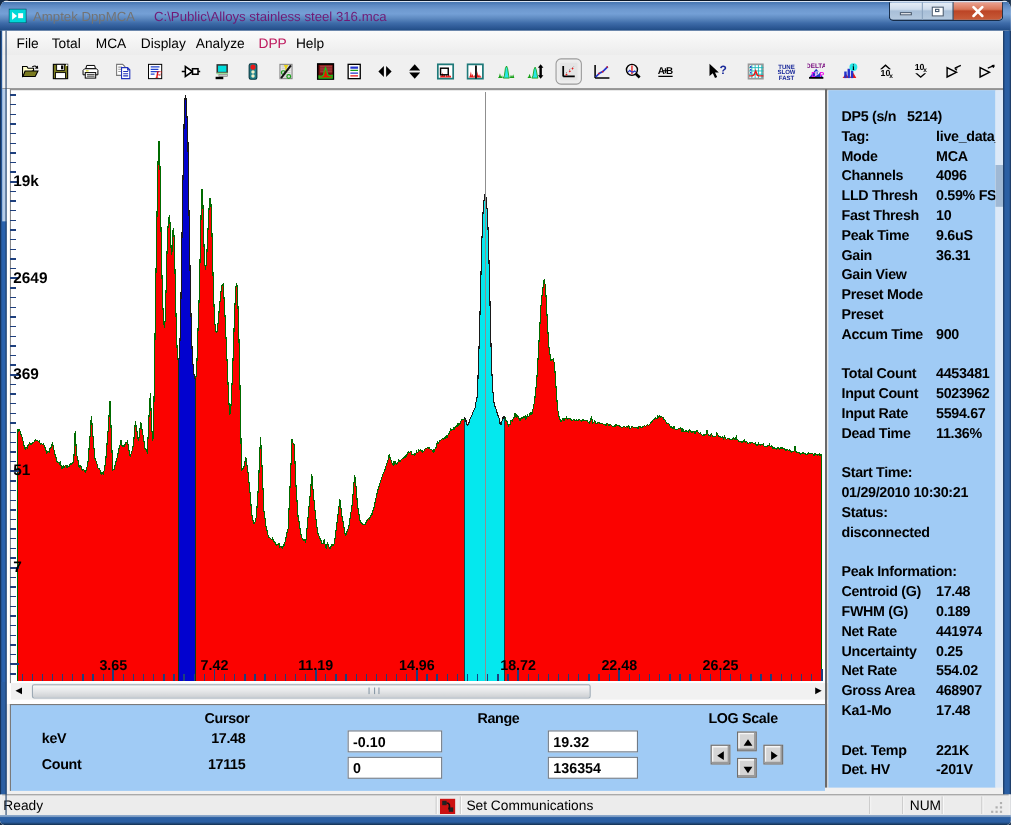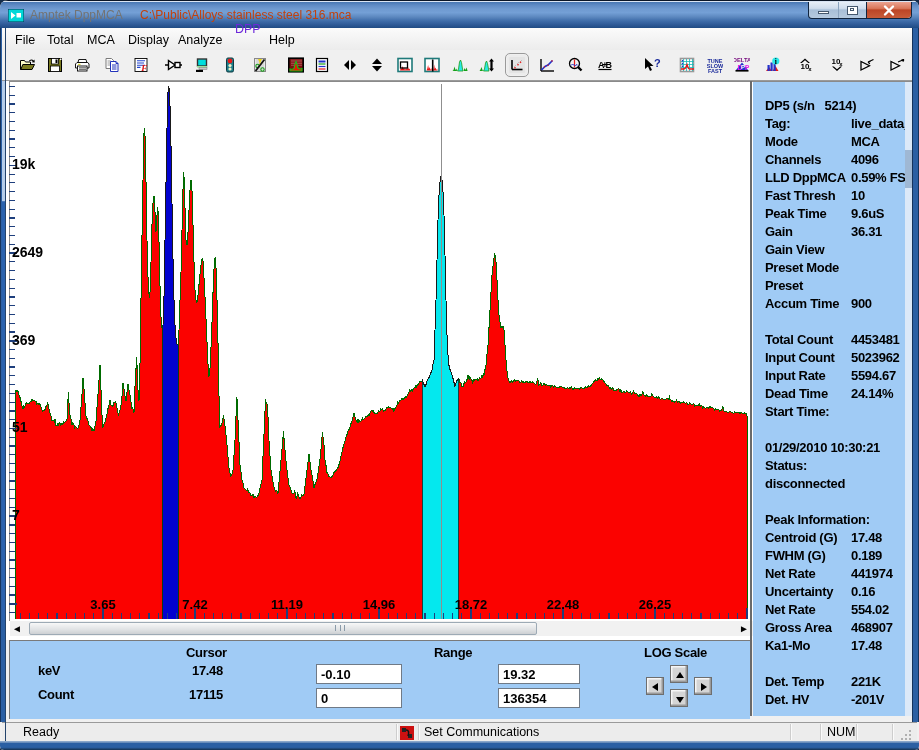--- a/index.html
+++ b/index.html
@@ -9,21 +9,21 @@
 
  <div style="position:absolute;left:0;top:0;width:919px;height:28px;background:linear-gradient(#0a1526 0%,#0a1526 2.5%,#d9e4f3 3.5%,#d9e4f3 5.5%,#4978b3 8%,#5e8ac4 18%,#6f9ad0 32%,#74a0d6 45%,#5d89c0 60%,#3e6ca9 75%,#2e5a97 88%,#24508a 96%,#1f4a82 100%)"></div>
  <div style="position:absolute;left:8px;top:8px;width:16px;height:13px">
   <svg width="16" height="13" viewBox="0 0 16 13">
         <rect x="0" y="0" width="16" height="13" fill="#00d8d8" stroke="#0b2b4d" stroke-width="1"></rect>
         <path d="M3 3 L3 10 L7.5 6.5 Z" fill="#fff"></path>
         <rect x="8.5" y="4" width="4.5" height="4.5" fill="#fff"></rect>
       </svg>
  </div>
  <div style="position:absolute;left:30px;top:8px;font-size:12px;color:#737373">Amptek DppMCA</div>
- <div style="position:absolute;left:140px;top:8px;font-size:12px;color:#c2410c">C:\Public\Alloys stainless steel 316.mca</div>
+ <div style="position:absolute;left:140px;top:8px;font-size:12px;color:#701a75">C:\Public\Alloys stainless steel 316.mca</div>
 
  <div style="position:absolute;left:808px;top:2px;width:104px;height:17px;border:1px solid #10243e;border-top:none;border-radius:0 0 4px 4px;background:linear-gradient(#e7eef7 0%,#cfdcec 40%,#a8bfd8 50%,#b6cadf 100%);display:flex">
   <div style="width:30px;border-right:1px solid #8ba4bf;position:relative">
         <div style="position:absolute;left:9px;top:9px;width:11px;height:3px;background:#fff;border:1px solid #45586e"></div>
       </div>
   <div style="width:28px;border-right:1px solid #10243e;position:relative">
         <div style="position:absolute;left:8px;top:3.5px;width:11px;height:9px;border:1.5px solid #45586e;background:#fff">
           <div style="position:absolute;left:2px;top:1.5px;width:4px;height:3px;border:1px solid #45586e"></div>
         </div>
       </div>
@@ -31,21 +31,21 @@
           <path d="M18 4.5 L26 12.5 M26 4.5 L18 12.5" stroke="#fff" stroke-width="2.4" stroke-linecap="round"></path>
         </svg></div>
  </div>
 
  <div style="position:absolute;left:2px;top:28px;width:915px;height:22px;background:linear-gradient(#fbfbfb,#ececec)"></div>
  <div style="position:absolute;left:15px;top:33px;font-size:12.5px;color:#000">File</div>
  <div style="position:absolute;left:47px;top:33px;font-size:12.5px;color:#000">Total</div>
  <div style="position:absolute;left:87px;top:33px;font-size:12.5px;color:#000">MCA</div>
  <div style="position:absolute;left:128px;top:33px;font-size:12.5px;color:#000">Display</div>
  <div style="position:absolute;left:178px;top:33px;font-size:12.5px;color:#000">Analyze</div>
- <div style="position:absolute;left:235px;top:22px;font-size:12.5px;color:#6d28d9">DPP</div>
+ <div style="position:absolute;left:235px;top:33px;font-size:12.5px;color:#be185d">DPP</div>
  <div style="position:absolute;left:269px;top:33px;font-size:12.5px;color:#000000">Help</div>
 
  <div style="position:absolute;left:2px;top:50px;width:915px;height:31px;background:#f0f0f0;border-bottom:1px solid #9a9a9a"></div>
 <div style="position:absolute;left:20px;top:57px;width:16px;height:16px;"><svg width="16" height="16" viewBox="0 0 16 16">
         <path d="M0.5 12.5 L0.5 3.5 L4.5 3.5 L5.5 5 L10.5 5 L10.5 7 L0.5 12.5 Z" fill="#ffffcc" stroke="#000" stroke-width="1"></path>
         <path d="M2.8 7.5 L14.5 7.5 L12 12.5 L0.8 12.5 Z" fill="#7a7a20" stroke="#000" stroke-width="1"></path>
         <path d="M9 3.5 Q12 1.5 13.5 3.5 L14.5 2.5 L14.7 5.5 L11.7 5.2 L12.7 4.2 Q11.5 2.8 9.6 4.4 Z" fill="#000"></path>
       </svg></div>
 <div style="position:absolute;left:47px;top:57px;width:16px;height:16px;"><svg width="16" height="16" viewBox="0 0 16 16">
         <rect x="1.5" y="1.5" width="13" height="13" fill="#7a7a20" stroke="#000"></rect>
@@ -407,54 +407,54 @@
 
  <div style="position:absolute;left:750px;top:81px;width:2px;height:635px;background:#6a6a6a"></div>
  <div style="position:absolute;left:753px;top:82px;width:152px;height:634px;background:#a0cbf5"></div>
 <div class="pr" style="top:98px;left:765px">DP5 (s/n&nbsp;&nbsp;&nbsp;5214)</div>
 <div class="pr" style="top:116px;left:765px">Tag:</div>
 <div class="pr" style="top:116px;left:851px">live_data_</div>
 <div class="pr" style="top:134px;left:765px">Mode</div>
 <div class="pr" style="top:134px;left:851px">MCA</div>
 <div class="pr" style="top:152px;left:765px">Channels</div>
 <div class="pr" style="top:152px;left:851px">4096</div>
-<div class="pr" style="top:170px;left:765px">LLD DppMCA</div>
+<div class="pr" style="top:170px;left:765px">LLD Thresh</div>
 <div class="pr" style="top:170px;left:851px">0.59% FS</div>
 <div class="pr" style="top:188px;left:765px">Fast Thresh</div>
 <div class="pr" style="top:188px;left:851px">10</div>
 <div class="pr" style="top:206px;left:765px">Peak Time</div>
 <div class="pr" style="top:206px;left:851px">9.6uS</div>
 <div class="pr" style="top:224px;left:765px">Gain</div>
 <div class="pr" style="top:224px;left:851px">36.31</div>
 <div class="pr" style="top:242px;left:765px">Gain View</div>
 <div class="pr" style="top:260px;left:765px">Preset Mode</div>
 <div class="pr" style="top:278px;left:765px">Preset</div>
 <div class="pr" style="top:296px;left:765px">Accum Time</div>
 <div class="pr" style="top:296px;left:851px">900</div>
 <div class="pr" style="top:332px;left:765px">Total Count</div>
 <div class="pr" style="top:332px;left:851px">4453481</div>
 <div class="pr" style="top:350px;left:765px">Input Count</div>
 <div class="pr" style="top:350px;left:851px">5023962</div>
 <div class="pr" style="top:368px;left:765px">Input Rate</div>
 <div class="pr" style="top:368px;left:851px">5594.67</div>
 <div class="pr" style="top:386px;left:765px">Dead Time</div>
-<div class="pr" style="top:386px;left:851px">24.14%</div>
-<div class="pr" style="top:404px;left:765px">Start Time:</div>
+<div class="pr" style="top:386px;left:851px">11.36%</div>
+<div class="pr" style="top:422px;left:765px">Start Time:</div>
 <div class="pr" style="top:440px;left:765px">01/29/2010 10:30:21</div>
 <div class="pr" style="top:458px;left:765px">Status:</div>
 <div class="pr" style="top:476px;left:765px">disconnected</div>
 <div class="pr" style="top:512px;left:765px">Peak Information:</div>
 <div class="pr" style="top:530px;left:765px">Centroid (G)</div>
 <div class="pr" style="top:530px;left:851px">17.48</div>
 <div class="pr" style="top:548px;left:765px">FWHM (G)</div>
 <div class="pr" style="top:548px;left:851px">0.189</div>
 <div class="pr" style="top:566px;left:765px">Net Rate</div>
 <div class="pr" style="top:566px;left:851px">441974</div>
 <div class="pr" style="top:584px;left:765px">Uncertainty</div>
-<div class="pr" style="top:584px;left:851px">0.16</div>
+<div class="pr" style="top:584px;left:851px">0.25</div>
 <div class="pr" style="top:602px;left:765px">Net Rate</div>
 <div class="pr" style="top:602px;left:851px">554.02</div>
 <div class="pr" style="top:620px;left:765px">Gross Area</div>
 <div class="pr" style="top:620px;left:851px">468907</div>
 <div class="pr" style="top:638px;left:765px">Ka1-Mo</div>
 <div class="pr" style="top:638px;left:851px">17.48</div>
 <div class="pr" style="top:674px;left:765px">Det. Temp</div>
 <div class="pr" style="top:674px;left:851px">221K</div>
 <div class="pr" style="top:692px;left:765px">Det. HV</div>
 <div class="pr" style="top:692px;left:851px">-201V</div>
@@ -483,21 +483,21 @@
       <div style="position:absolute;left:5px;top:4.5px;width:0;height:0;border-top:4px solid transparent;border-bottom:4px solid transparent;border-right:6px solid #000"></div>
     </div>
  <div style="position:absolute;left:694px;top:677px;width:18px;height:18px;background:#d5d5d5;border:1px solid #6e6e6e;box-shadow:inset -1.5px -1.5px 0 #9a9a9a,inset 1.5px 1.5px 0 #f6f6f6">
       <div style="position:absolute;left:5.5px;top:4.5px;width:0;height:0;border-top:4px solid transparent;border-bottom:4px solid transparent;border-left:6px solid #000"></div>
     </div>
  <div style="position:absolute;left:670px;top:689px;width:18px;height:18px;background:#d5d5d5;border:1px solid #6e6e6e;box-shadow:inset -1.5px -1.5px 0 #9a9a9a,inset 1.5px 1.5px 0 #f6f6f6">
       <div style="position:absolute;left:4.5px;top:6.5px;width:0;height:0;border-left:4px solid transparent;border-right:4px solid transparent;border-top:6px solid #000"></div>
     </div>
 
  <div style="position:absolute;left:2px;top:722px;width:915px;height:19px;background:#ececec;border-top:1px solid #9a9a9a"></div>
- <div style="position:absolute;left:23px;top:725px;font-size:12.5px;color:#000">Ready</div>
+ <div style="position:absolute;left:3px;top:725px;font-size:12.5px;color:#000">Ready</div>
  <div style="position:absolute;left:400px;top:726px;width:14px;height:14px">
   <svg width="14" height="14">
         <rect width="14" height="14" fill="#cc1111"></rect>
         <rect x="2" y="2" width="4" height="4" fill="#222"></rect>
         <rect x="8" y="8" width="4" height="4" fill="#222"></rect>
         <path d="M6 4 Q10 4 8 10" stroke="#111" fill="none" stroke-width="1.5"></path>
       </svg>
  </div>
  <div style="position:absolute;left:424px;top:725px;font-size:12.5px;color:#000">Set Communications</div>
  <div style="position:absolute;left:827px;top:725px;font-size:12.5px;color:#000">NUM</div>

